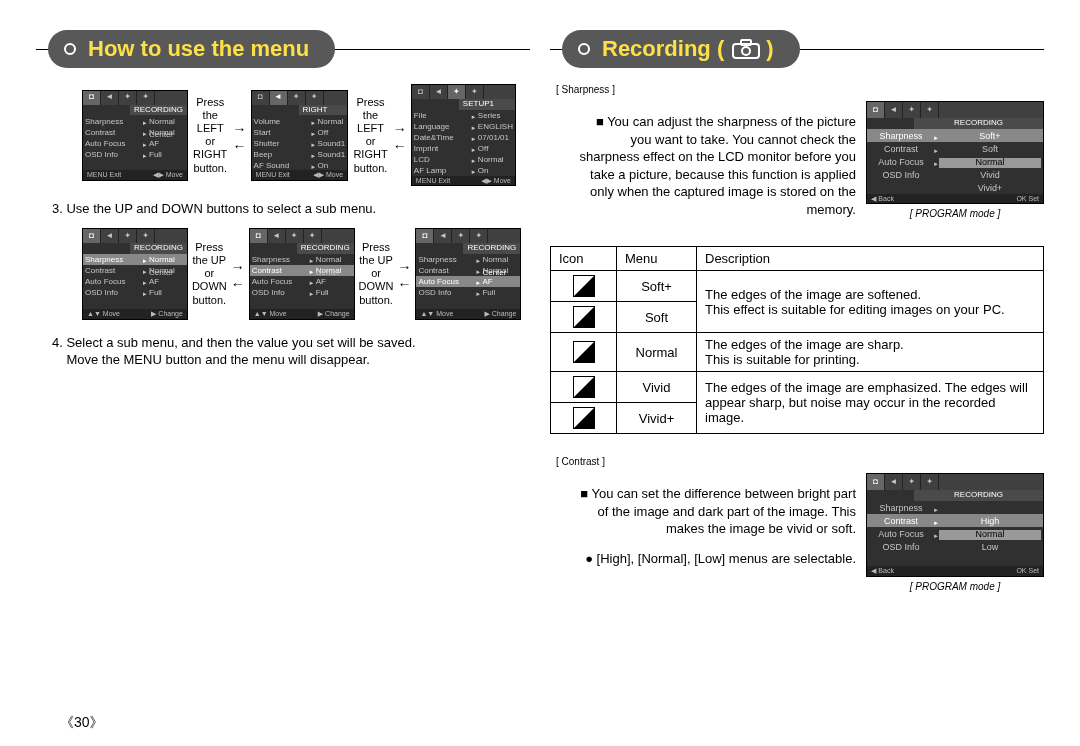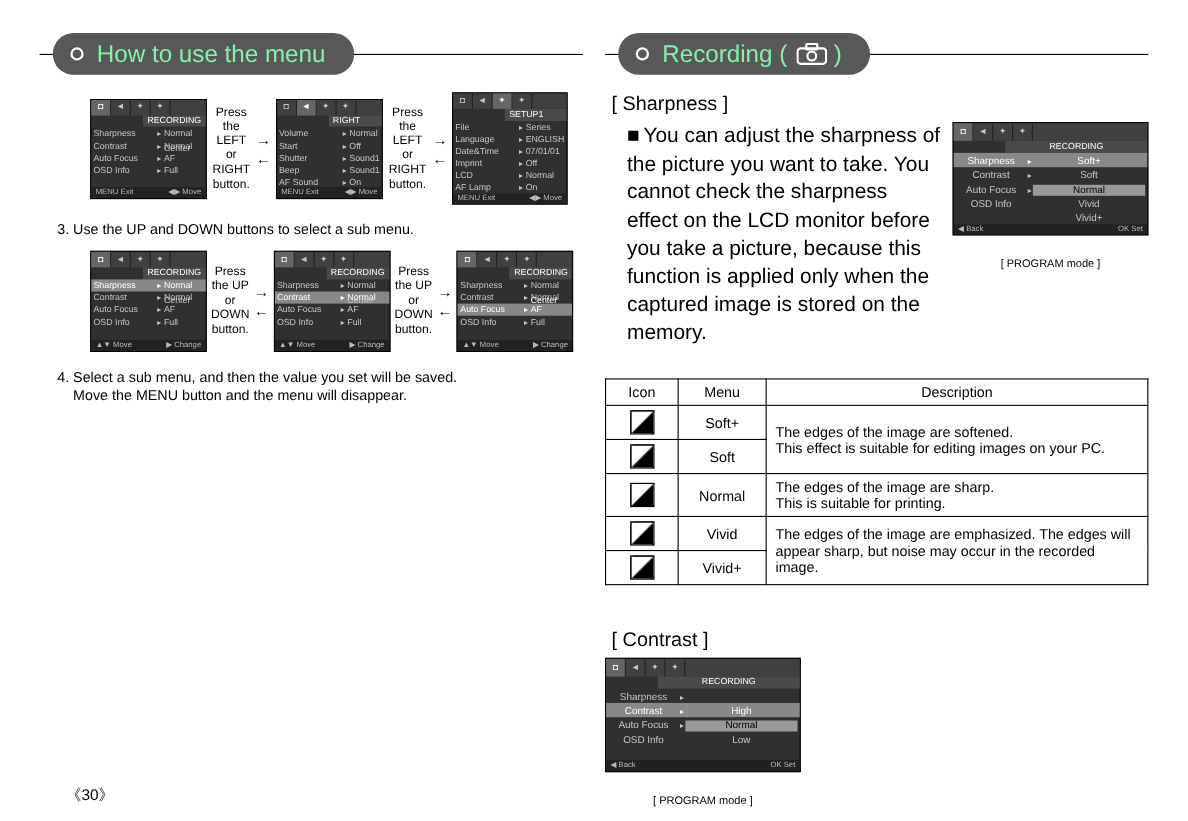--- a/index.html
+++ b/index.html
@@ -35,22 +35,22 @@
     height: 1px;
     background: #000;
   }
   .pill-body {
     position: absolute;
     left: 12px;
     top: 0;
     height: 38px;
     background: #585858;
     border-radius: 19px;
-    color: #86efac;
-    font-weight: normal;
+    color: #fde047;
+    font-weight: bold;
     font-size: 22px;
     display: flex;
     align-items: center;
     padding: 0 26px 0 40px;
   }
   .pill-body svg.cam { margin-left: 8px; }
   .pill-dot {
     position: absolute;
     left: 16px; top: 50%;
     width: 12px; height: 12px;
@@ -85,38 +85,38 @@
   .lcd .row.sel { background:#888; color:#fff; }
   .lcd .row .k { width:58px; }
   .lcd .row .s { width:6px; font-size:7px; }
   .lcd .row .v { flex:1; }
   .lcd .foot { background:#222; color:#bbb; display:flex; justify-content:space-between; padding:1px 4px; font-size:7px; }
   .between-text { font-size:11px; text-align:center; line-height:1.2; width:56px; }
   .arrow { font-size:14px; line-height:1; color:#000; }
   .arrows-vert { width:14px; display:flex; flex-direction:column; gap:3px; align-items:center; }
 
   
-  .subhead { font-size:18px; margin:6px 0 6px 6px; }
-  .para { font-size:19px; line-height:1.35; margin:0 0 8px 20px; }
+  .subhead { font-size:10px; margin:6px 0 6px 6px; }
+  .para { font-size:13px; line-height:1.35; margin:12px 0 8px 20px;text-align:right; }
   .para .bullet { display:inline-block; width:10px; }
   .rsplit { display:flex; gap:10px; }
   .rsplit .txt { flex:1; }
   .rsplit .lcdwrap { width:178px; font-size:9px; text-align:center; }
   .rsplit .lcdwrap .lcd { width:178px; font-size:9px; }
   .rsplit .lcdwrap .lcd .tabbar { height:16px; }
   .rsplit .lcdwrap .lcd .row { height:13px; }
-  .rsplit .lcdwrap .cap { font-size:10px; margin-top:21px; }
+  .rsplit .lcdwrap .cap { font-size:10px; margin-top:4px;font-style:italic; }
 
   
   .lcd.big .row .k { width:64px; }
 
   
   table.sharp { border-collapse:collapse; width:100%; font-size:13px; margin-top:20px; }
   table.sharp th, table.sharp td { border:1px solid #000; padding:4px 8px; text-align:left; vertical-align:middle; }
-  table.sharp th { font-weight:normal; text-align:center; }
+  table.sharp th { font-weight:normal; }
   table.sharp td.c { text-align:center; width:66px; }
   table.sharp td.m { text-align:center; width:80px; }
   .thumb {
     display:inline-block; width:22px; height:22px; border:1px solid #000;
     background: linear-gradient(135deg,#fff 48%,#000 52%);
     vertical-align:middle;
   }
   .pagenum {
     position:absolute; left:60px; bottom:14px; font-size:14px;
   }
@@ -497,23 +497,27 @@
         <td class="m">Vivid</td>
         <td rowspan="2">The edges of the image are emphasized. The edges will appear sharp, but noise may occur in the recorded image.</td>
       </tr>
       <tr>
         <td class="c"><span class="thumb"></span></td>
         <td class="m">Vivid+</td>
       </tr>
     </tbody>
       </table>
 
-    <div class="subhead" style="margin-top:39px">[ Contrast ]</div>
+    <div class="subhead" style="margin-top:22px">[ Contrast ]</div>
 
     <div class="rsplit">
+      <div class="txt">
+        <p class="para"><span class="bullet">■</span> <span>You can set the difference between bright part of the image and dark part of the image. This makes the image be vivid or soft.</span></p>
+        <p class="para"><span class="bullet">●</span> <span>[High], [Normal], [Low] menus are selectable.</span></p>
+      </div>
       <div class="lcdwrap">
         <div class="lcd big">
           <div class="tabbar">
               <div class="tab active">◘</div>
               <div class="tab">◄</div>
               <div class="tab">✦</div>
               <div class="tab">✦</div>
             </div>
           <div class="sect">RECORDING</div>
           <div class="row">

